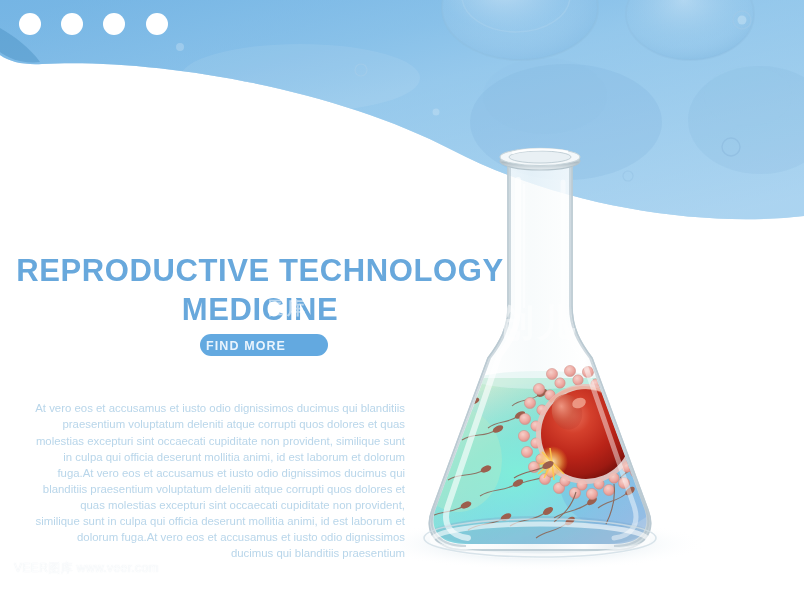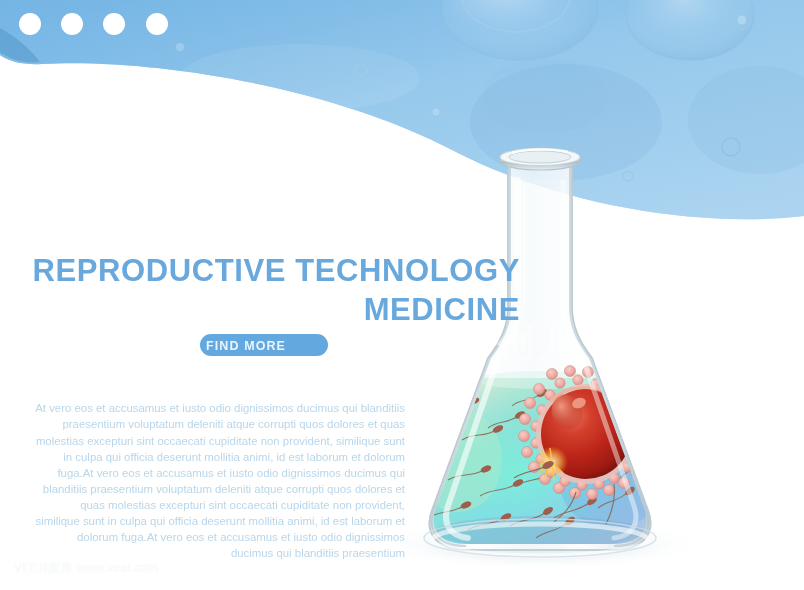--- a/index.html
+++ b/index.html
@@ -14,21 +14,21 @@
 
   
   .wave-wrap{position:absolute;left:0;top:0;width:804px;height:240px;overflow:hidden;}
   .wave-svg{position:absolute;left:0;top:0;}
 
   .bubble-dot{position:absolute;border-radius:50%;background:#ffffff;}
 
   
   .headline{
     position:absolute;left:0;top:251px;width:520px;
-    text-align:right;
+    text-align:center;
     font-weight:bold;
     font-size:31px;
     letter-spacing:.6px;
     line-height:39px;
     color:#68a8dc;
     white-space:nowrap;
   }
   .headline .l2{display:block;font-size:31px;}
 
   .find-more{
@@ -62,21 +62,21 @@
     color:rgba(255,255,255,.55);
     letter-spacing:1px;
     pointer-events:none;
     white-space:nowrap;
   }
   .wm-flask{
     position:absolute;left:497px;top:298px;
     font-size:38px;font-weight:bold;
     color:rgba(255,255,255,.48);
     letter-spacing:2px;
-    pointer-events:none;white-space:nowrap;margin-top:20px;
+    pointer-events:none;white-space:nowrap;
   }
   .wm-bottom{
     position:absolute;left:14px;top:560px;
     font-size:12px;
     color:rgba(255,255,255,.88);
     letter-spacing:.4px;
     text-shadow:0 0 1px rgba(200,215,225,.55);
     pointer-events:none;white-space:nowrap;
   }
 

